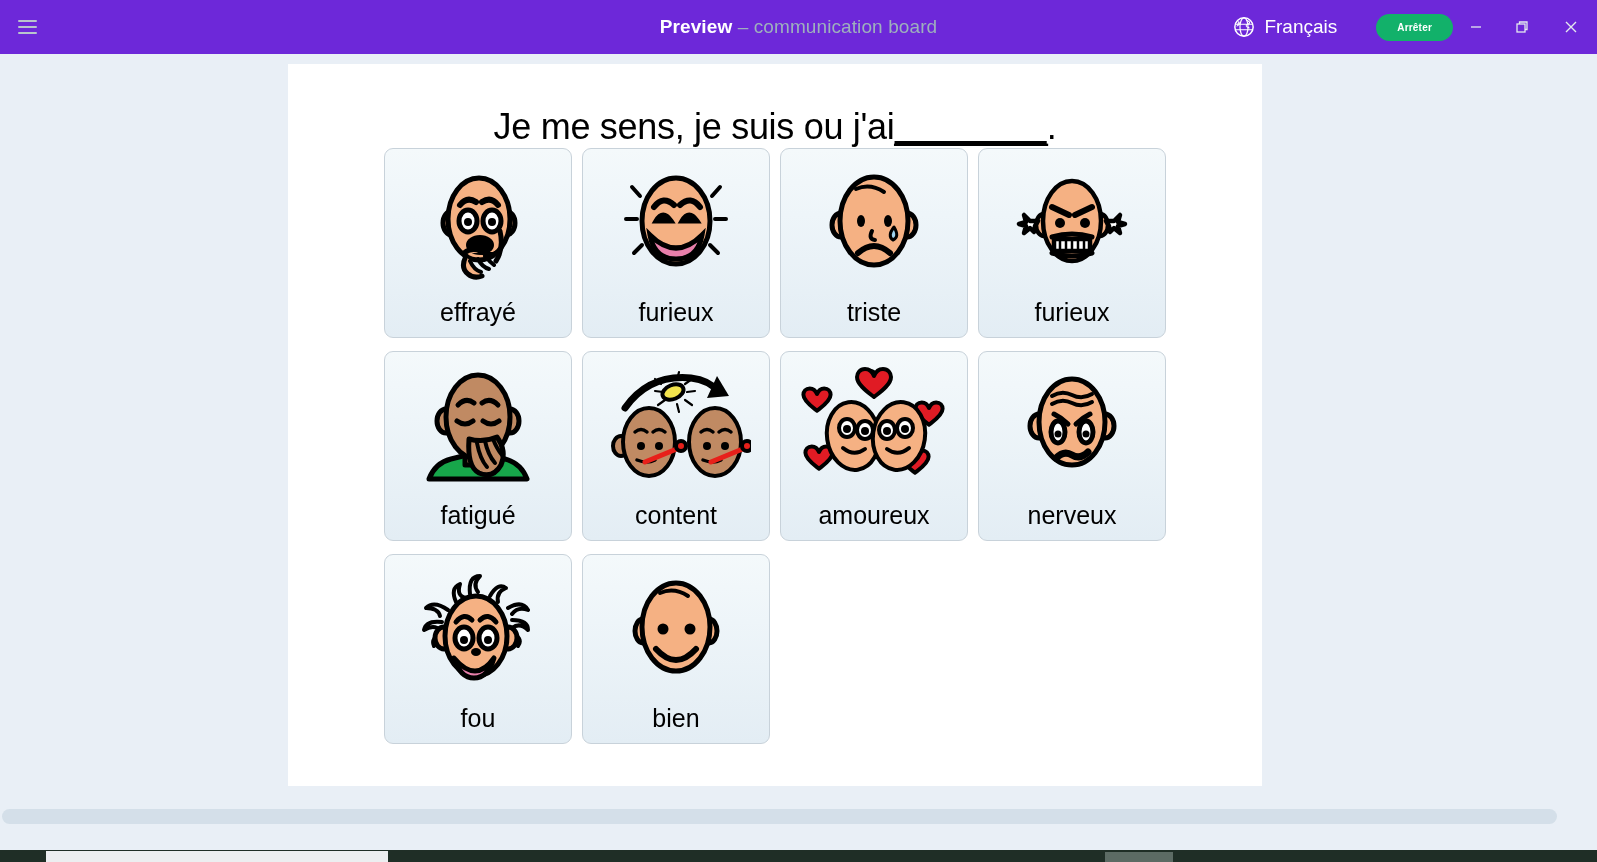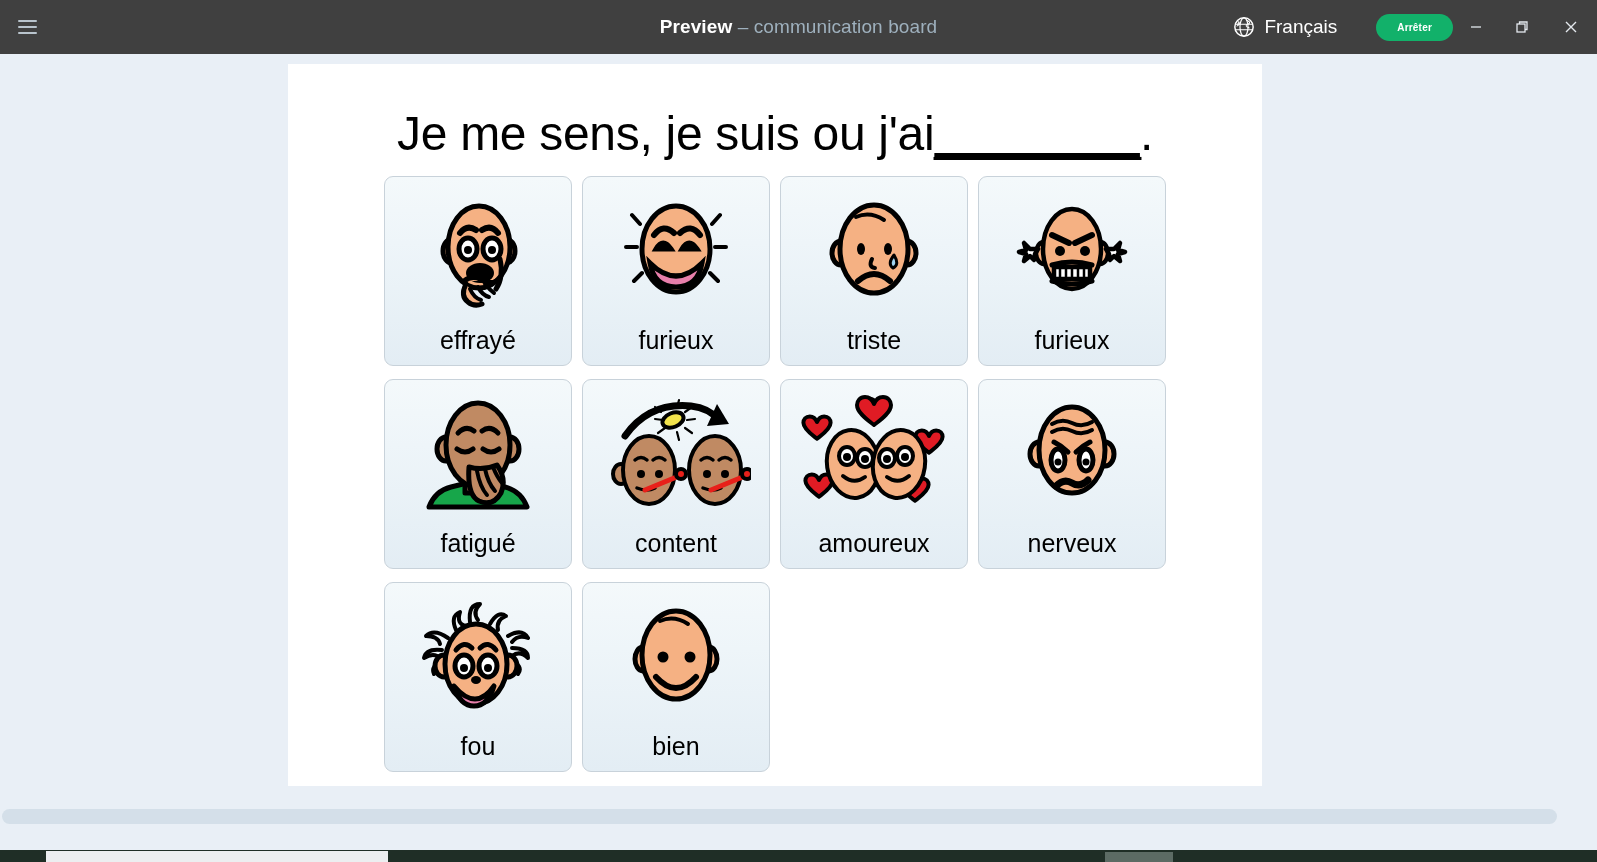--- a/index.html
+++ b/index.html
@@ -7,21 +7,21 @@
     width: 1597px; height: 862px;
     overflow: hidden;
     background: #e9eff6;
     font-family: "Liberation Sans", sans-serif;
   }
 
   
   .titlebar {
     position: absolute; top: 0; left: 0;
     width: 1597px; height: 54px;
-    background: #404040;
+    background: #6d28d9;
     display: flex; align-items: center;
     color: #ffffff;
   }
   .hamburger {
     width: 54px; height: 54px;
     display: flex; flex-direction: column;
     align-items: center; justify-content: center;
     gap: 4px; cursor: pointer;
   }
   .hamburger span {
@@ -72,36 +72,36 @@
     background: #e9eff6;
   }
   .sheet {
     position: absolute;
     left: 288px; top: 10px;
     width: 974px; height: 722px;
     background: #ffffff;
   }
   .board-title {
     text-align: center;
-    font-size: 48px;
+    font-size: 36px;
     color: #000000;
     font-family: "Liberation Sans", sans-serif;
     padding-top: 42px;
     letter-spacing: -.3px;
     white-space: nowrap;
   }
   .board-title .blank { text-decoration: underline; letter-spacing: -1px; }
 
   .grid {
     display: grid;
     grid-template-columns: repeat(4, 188px);
     grid-template-rows: repeat(3, 190px);
     column-gap: 10px; row-gap: 13px;
     justify-content: center;
-    margin-top: 15px;
+    margin-top: 0;
   }
   .card {
     position: relative;
     border: 1px solid #c8d2da;
     border-radius: 9px;
     background: linear-gradient(to bottom, #f4f9fb 0%, #eef5f9 35%, #e3edf4 100%);
     display: flex; flex-direction: column;
     align-items: center; justify-content: flex-start;
     overflow: hidden;
     cursor: pointer;

